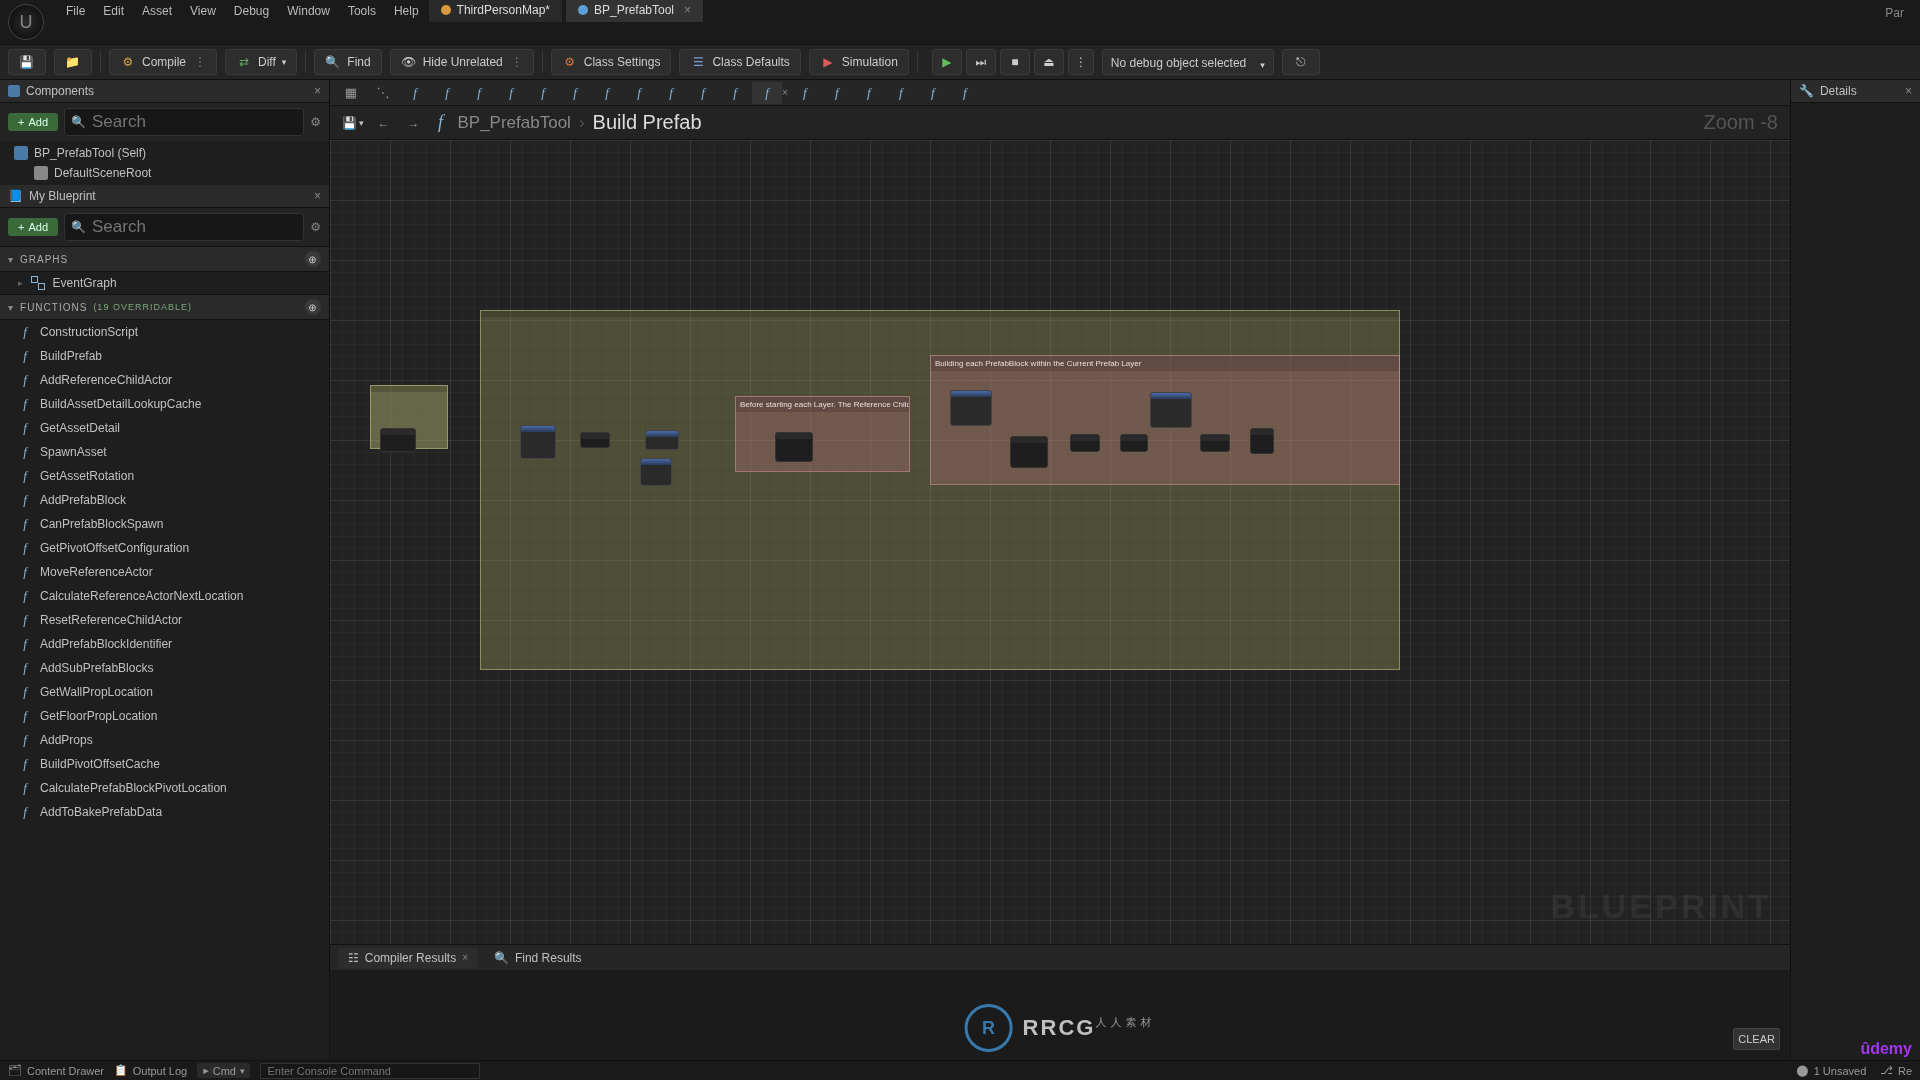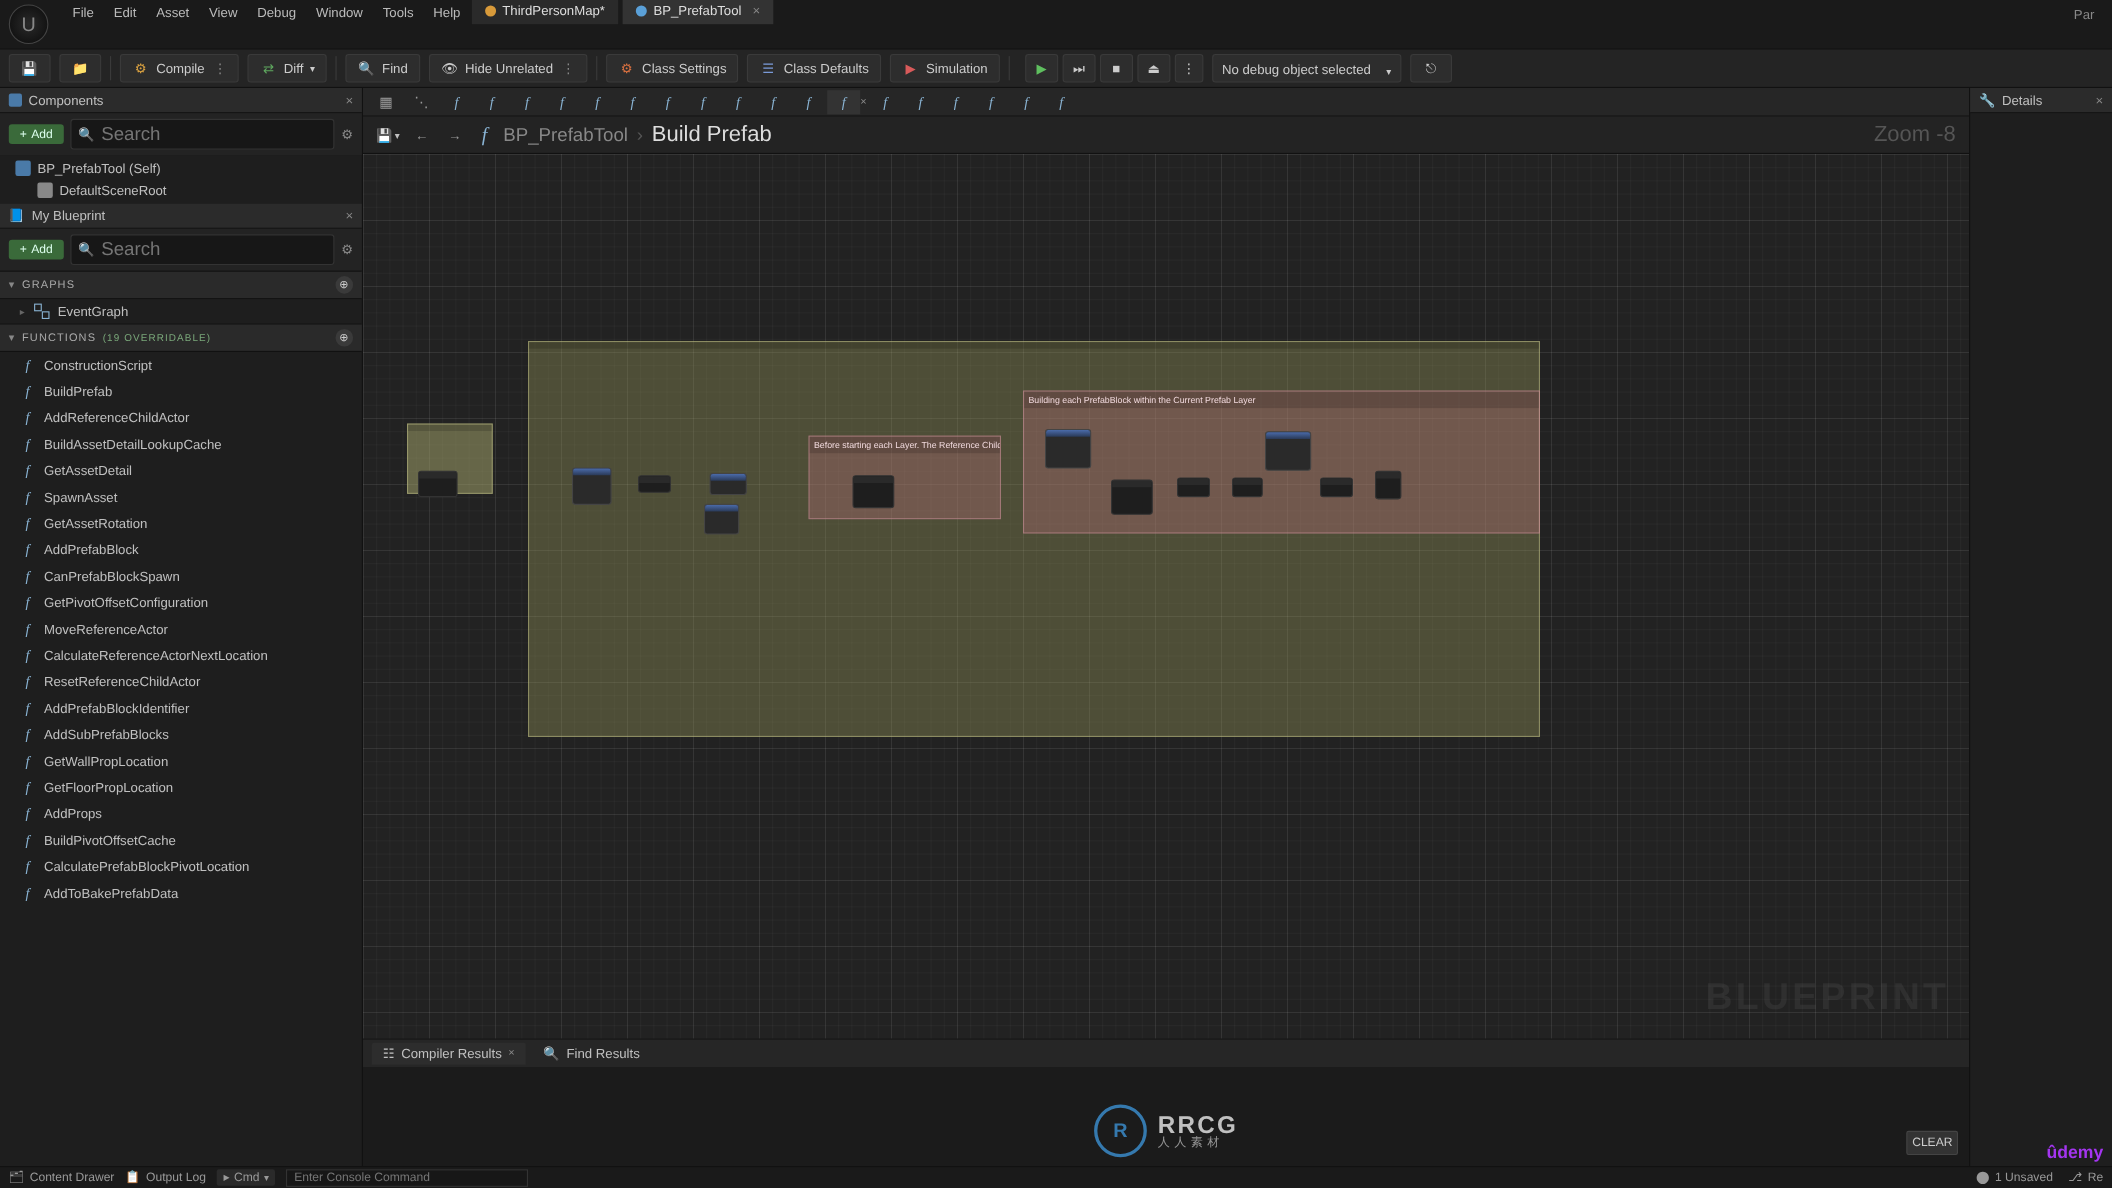--- a/index.html
+++ b/index.html
@@ -93,21 +93,21 @@
 .bp-node .nhdr{height:6px;background:linear-gradient(#4a6aa8,#2a3a58);border-radius:2px 2px 0 0;}
 .bp-node.dark .nhdr{background:#2a2a2a;}
 
 .bottom-tabs{height:26px;background:#262626;display:flex;align-items:center;gap:6px;padding:0 8px;border-top:1px solid #111;}
 .bt-tab{display:flex;align-items:center;gap:6px;padding:3px 10px;background:#2d2d2d;border-radius:2px 2px 0 0;cursor:pointer;}
 .bt-tab .close{color:#888;font-size:10px;}
 .results-area{height:90px;background:#1b1b1b;position:relative;}
 .clear-btn{position:absolute;right:10px;bottom:10px;background:#333;border:1px solid #444;padding:4px 4px;color:#ccc;cursor:pointer;font-size:11px;border-radius:2px;}
 .watermark-logo{position:absolute;left:50%;bottom:8px;transform:translateX(-50%);display:flex;align-items:center;gap:10px;opacity:0.85;}
 .wm-circle{width:48px;height:48px;border:3px solid #3a8ac8;border-radius:50%;display:flex;align-items:center;justify-content:center;color:#3a8ac8;font-weight:bold;font-size:18px;}
-.wm-text{display:flex;flex-direction:column;line-height:1;}
+.wm-text{display:flex;flex-direction:row;line-height:1;}
 .wm-text .big{font-size:22px;font-weight:bold;color:#ddd;letter-spacing:2px;}
 .wm-text .small{font-size:11px;color:#aaa;letter-spacing:4px;}
 
 
 .right-col{width:130px;background:#1e1e1e;border-left:1px solid #111;}
 
 
 .status-bar{height:20px;background:#1a1a1a;border-top:1px solid #111;display:flex;align-items:center;gap:10px;padding:0 8px;font-size:11px;color:#999;}
 .sb-item{display:flex;align-items:center;gap:5px;cursor:pointer;}
 .sb-cmd{display:flex;align-items:center;gap:4px;background:#2a2a2a;padding:1px 6px;border-radius:2px;}

